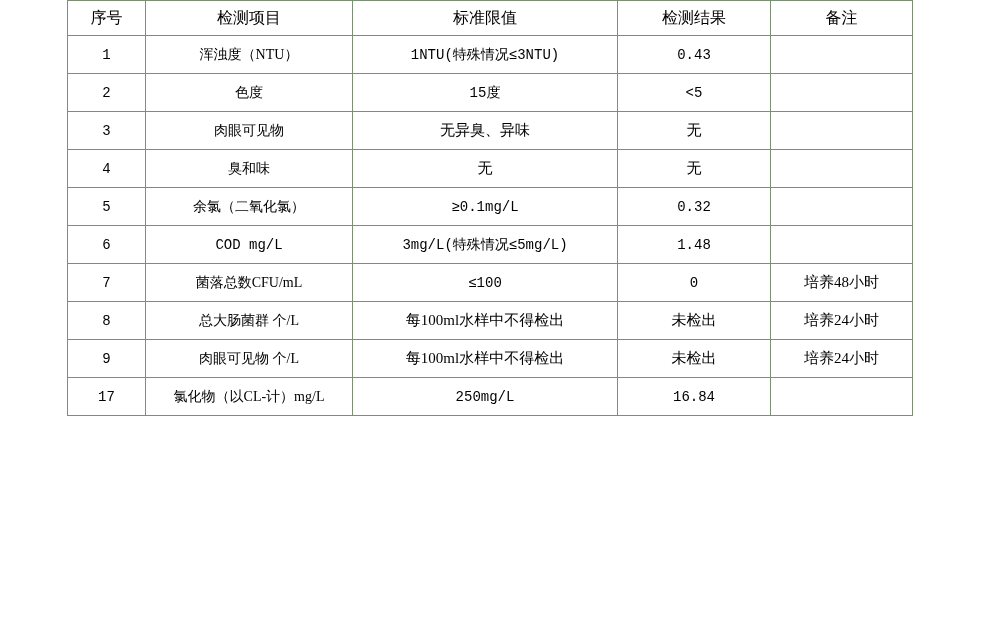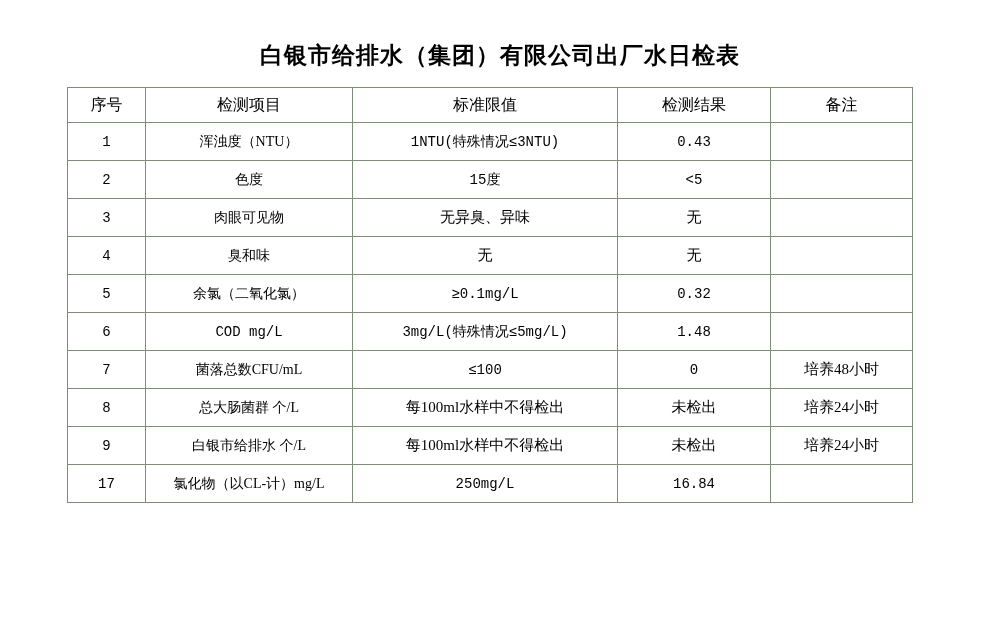--- a/index.html
+++ b/index.html
@@ -64,21 +64,20 @@
   }
   table.report td.item {
     font-size: 14px;
   }
 </style>
 </head>
 <body>
 
 <div class="page">
 
-  <div class="doc-title">白银市给排水（集团）有限公司出厂水日检表</div>
 
   <div class="table-wrap">
     <table class="report">
       <colgroup>
         <col class="c0">
           <col class="c1">
           <col class="c2">
           <col class="c3">
           <col class="c4">
       </colgroup>
@@ -143,21 +142,21 @@
         </tr>
         <tr>
           <td class="num">8</td>
           <td class="item">总大肠菌群 个/L</td>
           <td>每100ml水样中不得检出</td>
           <td>未检出</td>
           <td>培养24小时</td>
         </tr>
         <tr>
           <td class="num">9</td>
-          <td class="item">白银市给排水 个/L</td>
+          <td class="item">肉眼可见物 个/L</td>
           <td>每100ml水样中不得检出</td>
           <td>未检出</td>
           <td>培养24小时</td>
         </tr>
         <tr>
           <td class="num">17</td>
           <td class="item">氯化物（以CL-计）mg/L</td>
           <td class="num">250mg/L</td>
           <td class="num">16.84</td>
           <td></td>

